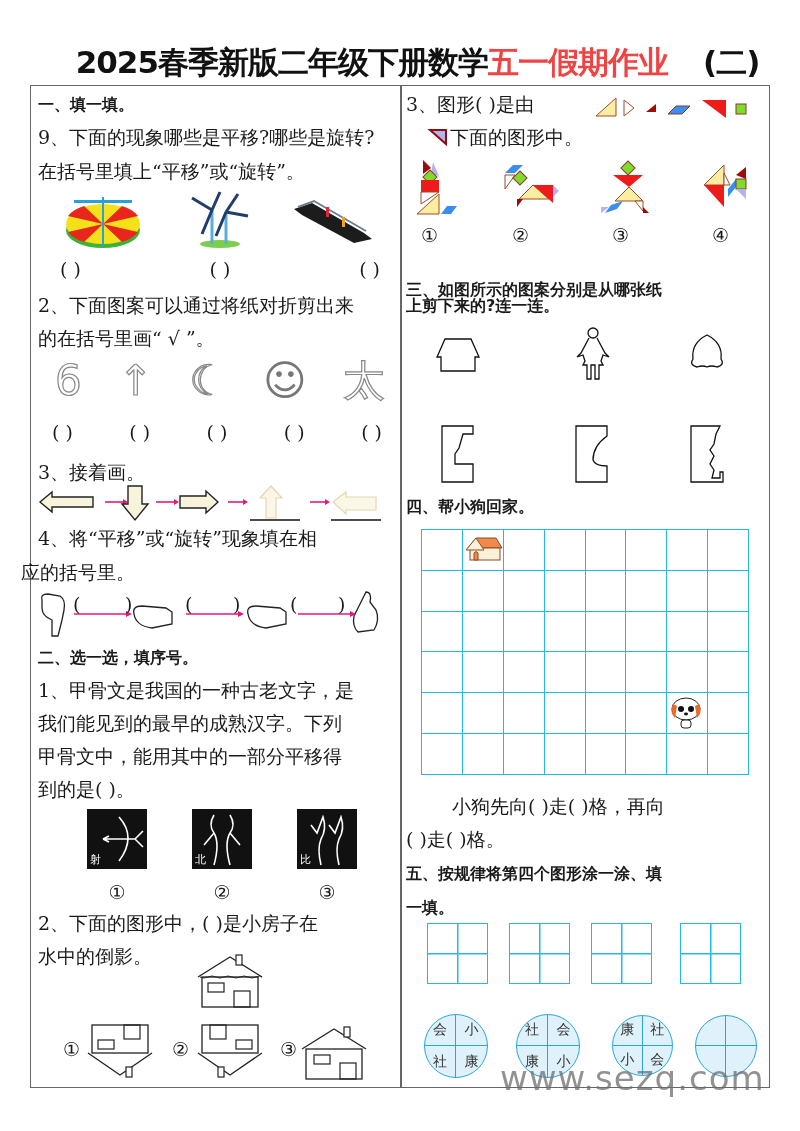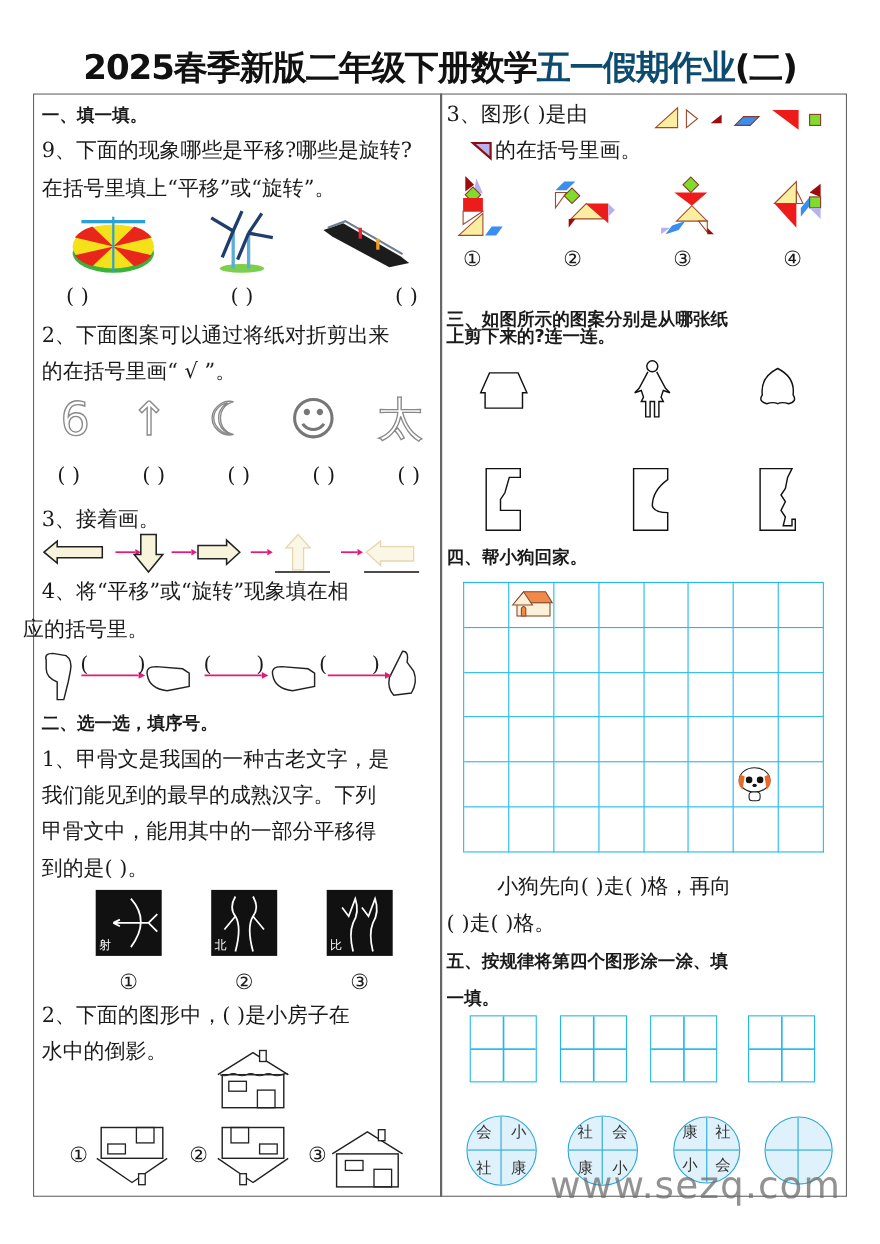--- a/index.html
+++ b/index.html
@@ -1,22 +1,22 @@
 <!DOCTYPE html>
 <html><head>
 <meta charset="utf-8">
 <style>
   html, body { margin: 0; padding: 0; background: #ffffff; }
   body { width: 800px; height: 1131px; position: relative; overflow: hidden;
          font-family: "DejaVu Serif", "Liberation Serif", serif; color: #1a1a1a; }
   .title { position: absolute; left: 0; top: 40px; width: 800px; text-align: center;
            font-family: "DejaVu Sans", "Liberation Sans", sans-serif; font-weight: bold;
            font-size: 31px; letter-spacing: -1px; line-height: 44px; white-space: nowrap; }
-  .title .black { color: #111; }
-  .title .red { color: #0c4a6e; }
+  .title .black { color: #111; margin-left: 35px; }
+  .title .red { color: #ef4444; }
   .frame { position: absolute; left: 30px; top: 85px; width: 740px; height: 1003px;
            border: 1.5px solid #666; box-sizing: border-box; }
   .divider { position: absolute; left: 400px; top: 85px; width: 1.5px; height: 1003px; background: #666; }
   .t { position: absolute; font-size: 19px; line-height: 33px; white-space: nowrap; }
   .h { font-family: "DejaVu Sans", "Liberation Sans", sans-serif; font-weight: bold; font-size: 16px; }
   .paren-row { position: absolute; font-size: 19px; display: flex; justify-content: space-between; }
   .num { position: absolute; font-size: 19px; text-align: center; }
   .grid { position: absolute; left: 421px; top: 529px; width: 328px; height: 246px;
           display: grid; grid-template-columns: repeat(8, 1fr); grid-template-rows: repeat(6, 1fr);
           border-left: 1.5px solid #22b8ee; border-top: 1.5px solid #22b8ee; box-sizing: border-box; }
@@ -220,21 +220,21 @@
   <path d="M2 20 L22 20 L22 2 Z" fill="#fbeea0" stroke="#a04a2a" stroke-width="1"></path>
   <path d="M30 4 L30 20 L40 12 Z" fill="#fff" stroke="#a04a2a" stroke-width="1"></path>
   <path d="M52 16 L62 16 L62 8 Z" fill="#9e0b0b"></path>
   <path d="M74 18 L82 10 L96 10 L88 18 Z" fill="#3a8ef0" stroke="#8a3a2a" stroke-width="1"></path>
   <path d="M108 4 L132 4 L132 22 Z" fill="#ee1b1b"></path>
   <rect x="142" y="8" width="10" height="10" fill="#7fdc2c" stroke="#8a3a2a" stroke-width="1"></rect>
 </svg>
 <svg style="left:428px;top:128px;" width="20" height="18" viewBox="0 0 20 18">
   <path d="M2 2 L18 2 L18 16 Z" fill="#b7b2ee" stroke="#8a0f0f" stroke-width="2"></path>
 </svg>
-<div class="t" style="left:450px;top:121px;">的在括号里画。</div>
+<div class="t" style="left:450px;top:121px;">下面的图形中。</div>
 
 <svg style="left:417px;top:160px;" width="46" height="56" viewBox="0 0 46 56">
   <path d="M6 0 L6 14 L14 8 Z" fill="#9e0b0b"></path>
     <path d="M16 2 L22 16 L14 14 Z" fill="#b7b2ee"></path>
   <rect x="8" y="12" width="10" height="10" transform="rotate(45 13 17)" fill="#7fdc2c" stroke="#8a3a2a"></rect>
   <rect x="4" y="20" width="18" height="12" fill="#ee1b1b"></rect>
     <path d="M4 32 L22 32 L4 44 Z" fill="#fff" stroke="#a04a2a"></path>
   <path d="M0 54 L22 54 L22 34 Z" fill="#fbeea0" stroke="#a04a2a"></path>
     <path d="M24 54 L30 46 L40 46 L34 54 Z" fill="#3a8ef0"></path>
 </svg>

